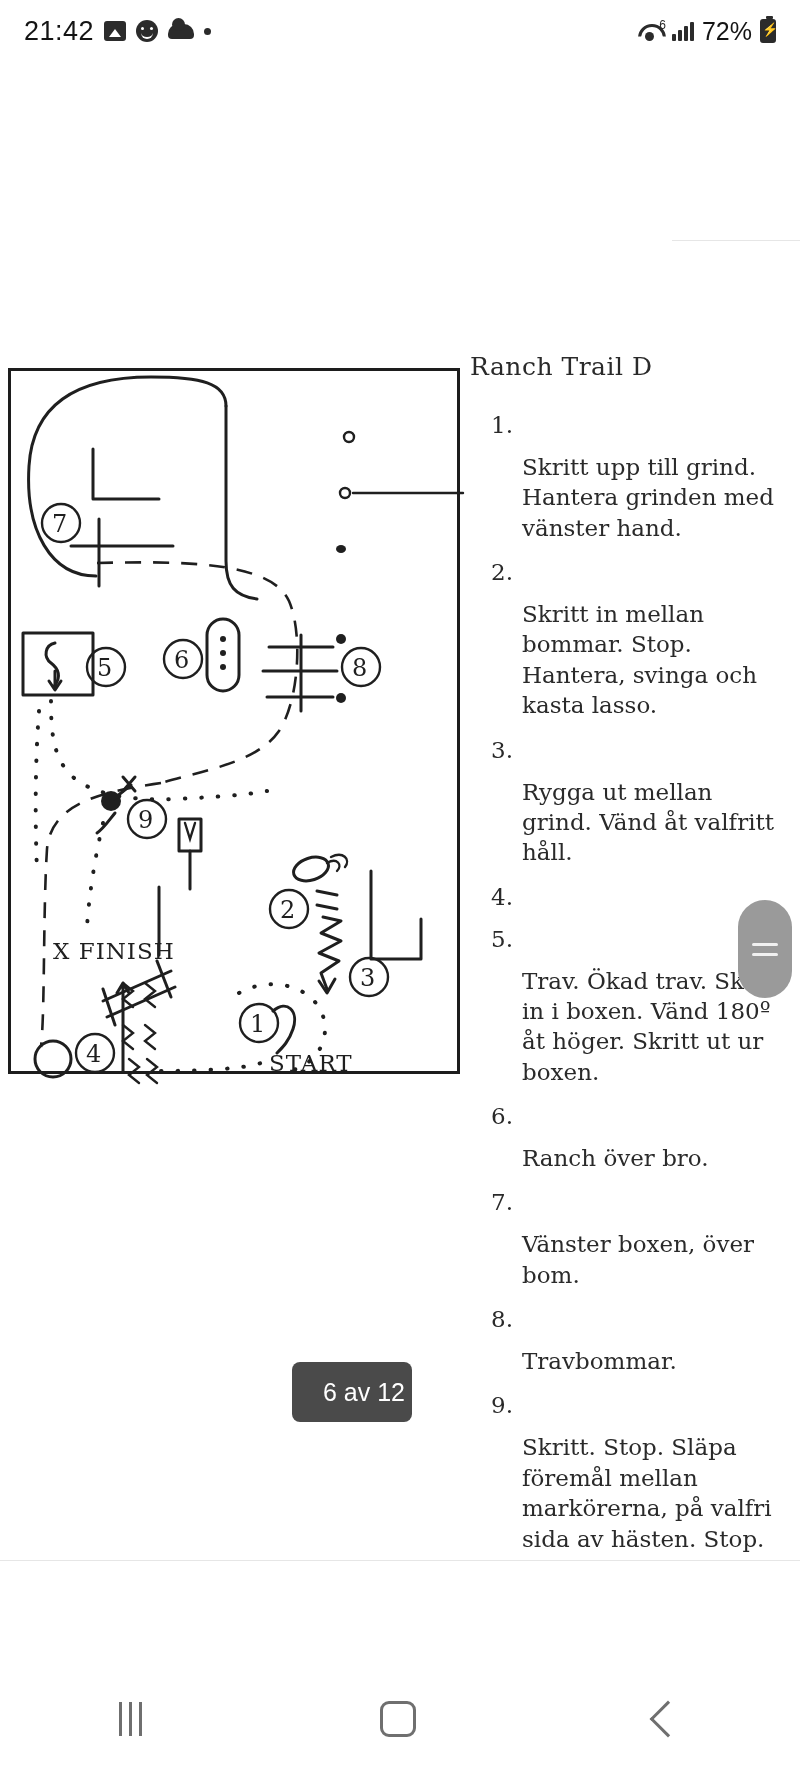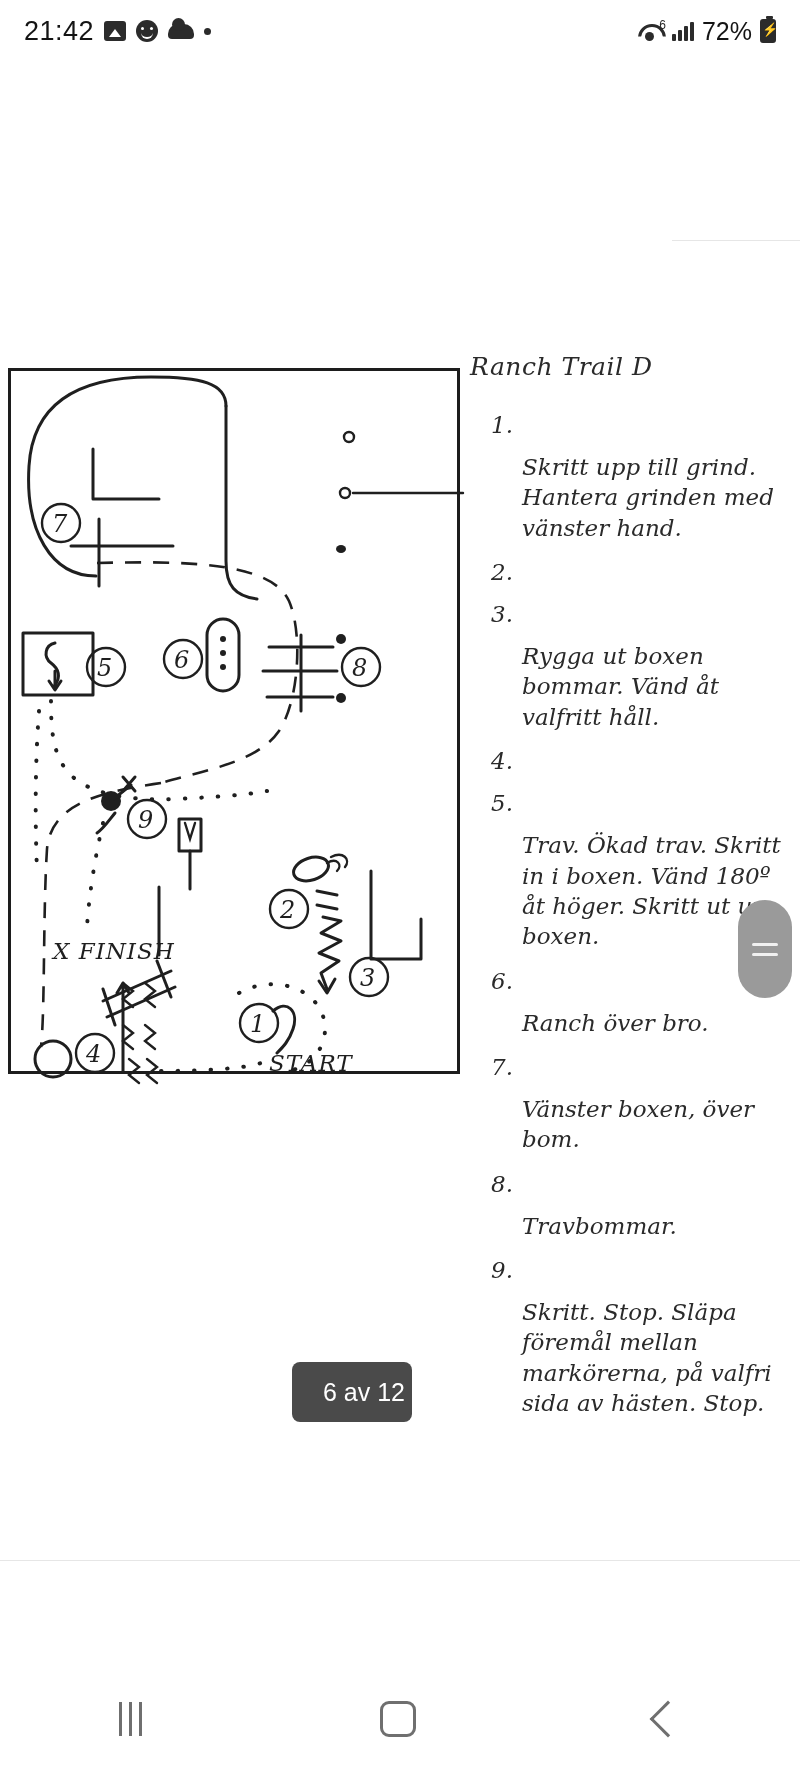--- a/index.html
+++ b/index.html
@@ -77,21 +77,20 @@
   .ico-batt::after {
     content:"\26A1"; position:absolute; left:0; top:-1px; width:100%;
     text-align:center; font-size: 13px; color:#fff; line-height: 20px;
   }
 
   
   .divider { position:absolute; left:0; width:800px; height:1px; background:#e6e6e6; }
   .doc-area {
     position: absolute; top: 240px; left: 0; width: 672px; height: 1320px;
     background: #ffffff;
-    font-style: italic;
   }
 
   
   .hand { font-family: "DejaVu Serif", serif; color: #2a2a2a; }
 
   .sheet {
     position: absolute; left: 0; top: 0; width: 800px; height: 1320px;
   }
 
   .map-frame {
@@ -308,24 +307,25 @@
         </svg>
       </div>
 
       <div class="steps hand">
         <div class="step">
           <div class="step-num">1.</div>
           <div class="step-txt">Skritt upp till grind. Hantera grinden med vänster hand.</div>
         </div>
         <div class="step">
           <div class="step-num">2.</div>
+          <div class="step-txt">Skritt in mellan bommar. Stop. Hantera, svinga och kasta lasso.</div>
         </div>
         <div class="step">
           <div class="step-num">3.</div>
-          <div class="step-txt">Rygga ut boxen bommar. Vänd åt valfritt håll.</div>
+          <div class="step-txt">Rygga ut mellan grind. Vänd åt valfritt håll.</div>
         </div>
         <div class="step">
           <div class="step-num">4.</div>
         </div>
         <div class="step">
           <div class="step-num">5.</div>
           <div class="step-txt">Trav. Ökad trav. Skritt in i boxen. Vänd 180º åt höger. Skritt ut ur boxen.</div>
         </div>
         <div class="step">
           <div class="step-num">6.</div>

